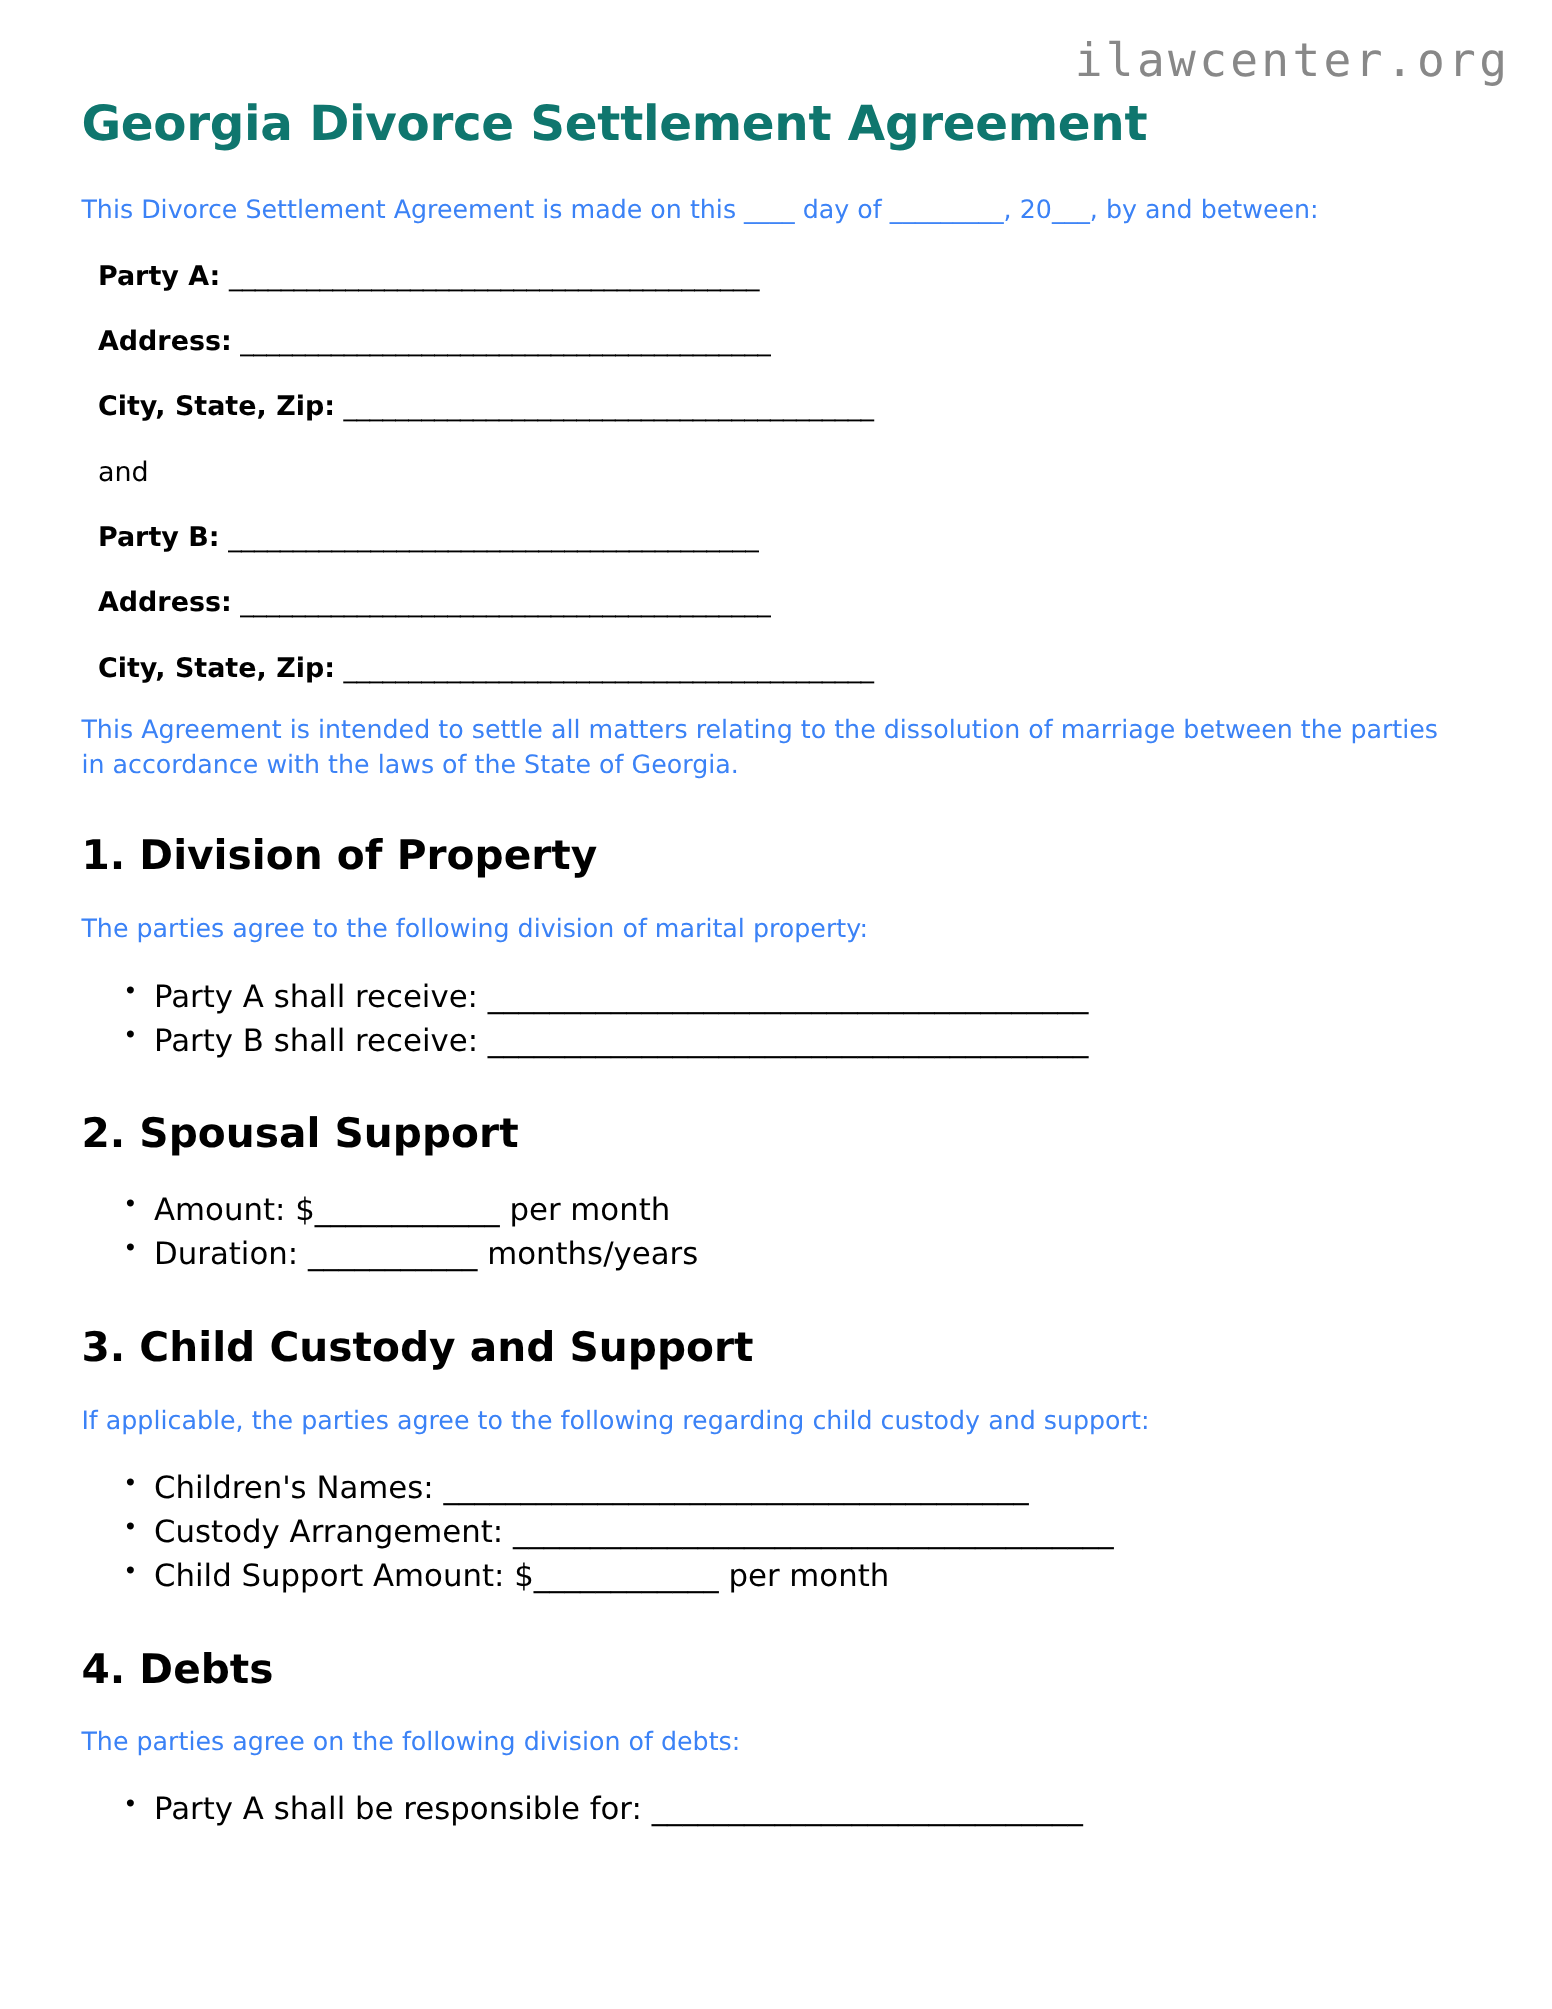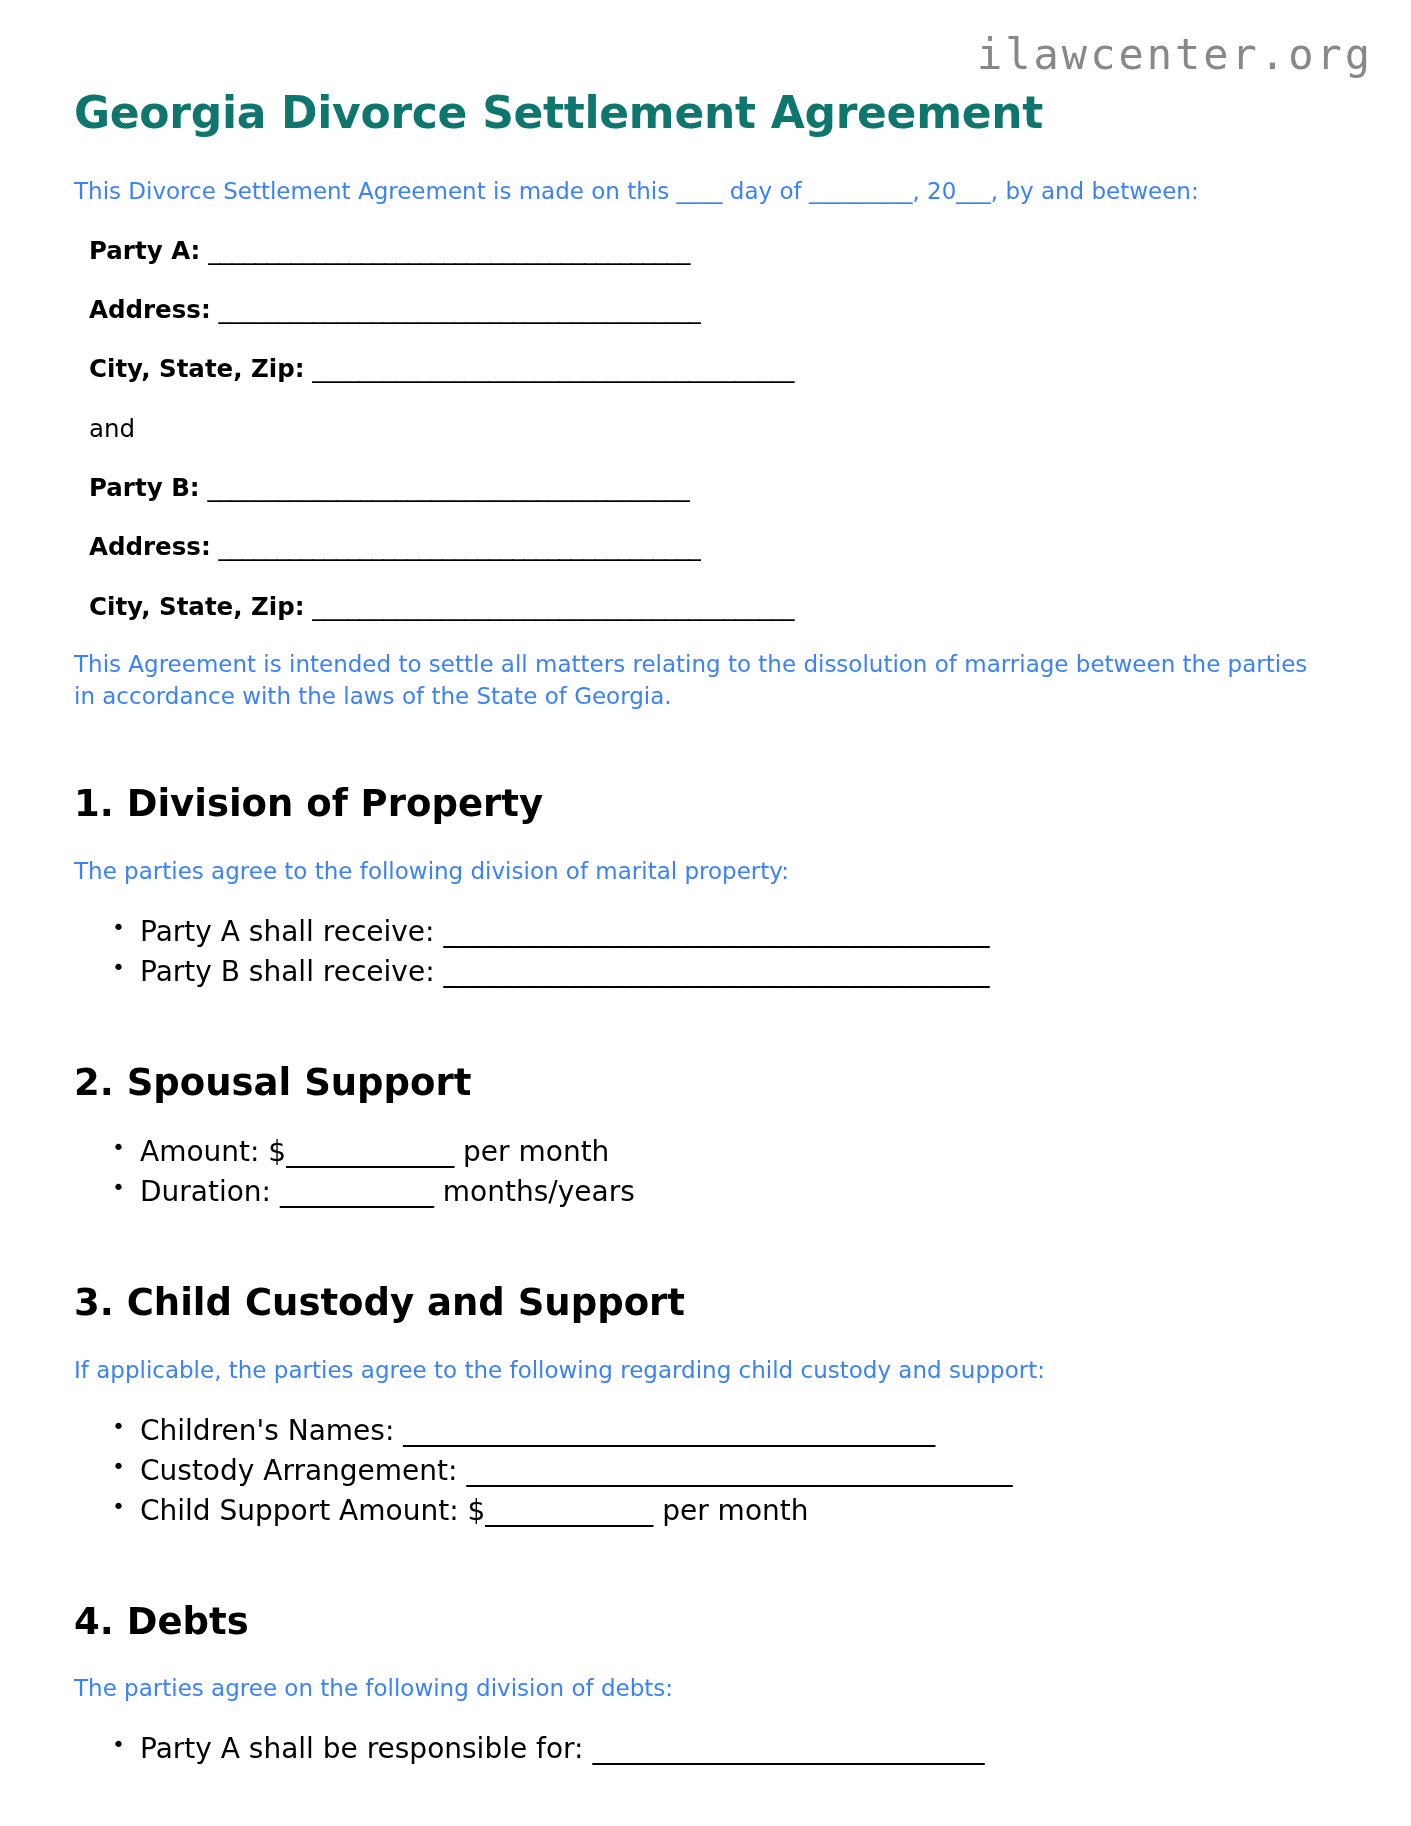--- a/index.html
+++ b/index.html
@@ -39,21 +39,21 @@
     font-weight: bold;
     line-height: 1.14;
     margin: 0 0 38px 0;
     letter-spacing: -0.3px;
     color: #0f766e;
   }
   h2.section-title {
     font-size: 37px;
     font-weight: bold;
     line-height: 1.18;
-    margin: 70px 0 30px 0;
+    margin: 44px 0 30px 0;
     color: #000;
   }
   p.body-text {
     font-size: 23px;
     line-height: 1.38;
     margin: 0 0 26px 0;
     color: #3b82f6;
   }
   p.field-line {
     font-size: 24.5px;

